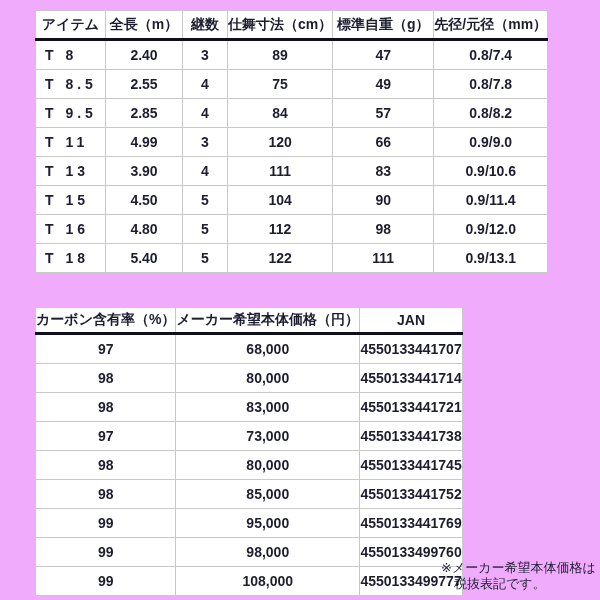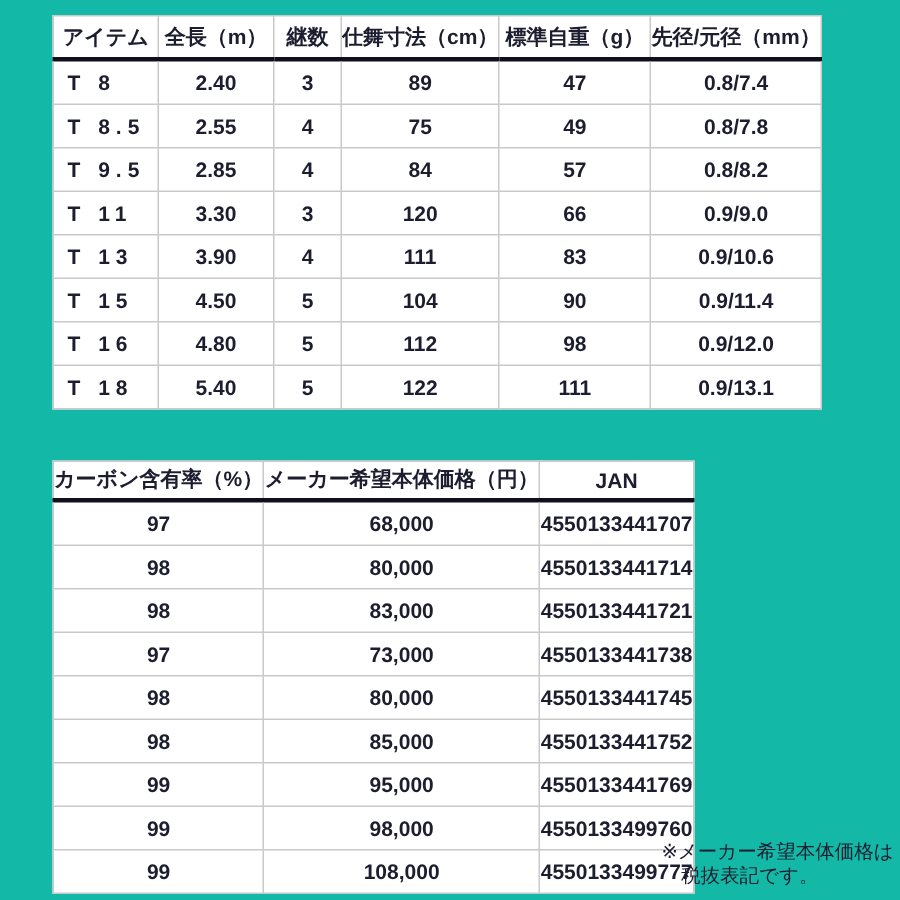--- a/index.html
+++ b/index.html
@@ -7,21 +7,21 @@
     padding: 0;
     width: 600px;
     height: 600px;
     background: #ffffff;
     font-family: "Liberation Sans", "DejaVu Sans", sans-serif;
   }
   .page {
     position: relative;
     width: 600px;
     height: 600px;
-    background: #14b8a6;
+    background: #f0abfc;
     overflow: hidden;
   }
   table {
     position: absolute;
     border-collapse: collapse;
     table-layout: fixed;
     background: #ffffff;
   }
   th, td {
     border: 1px solid #c9c9c9;
@@ -115,21 +115,21 @@
         <tr>
           <td>T 9.5</td>
           <td>2.85</td>
           <td>4</td>
           <td>84</td>
           <td>57</td>
           <td>0.8/8.2</td>
         </tr>
         <tr>
           <td>T 11</td>
-          <td>3.30</td>
+          <td>4.99</td>
           <td>3</td>
           <td>120</td>
           <td>66</td>
           <td>0.9/9.0</td>
         </tr>
         <tr>
           <td>T 13</td>
           <td>3.90</td>
           <td>4</td>
           <td>111</td>

